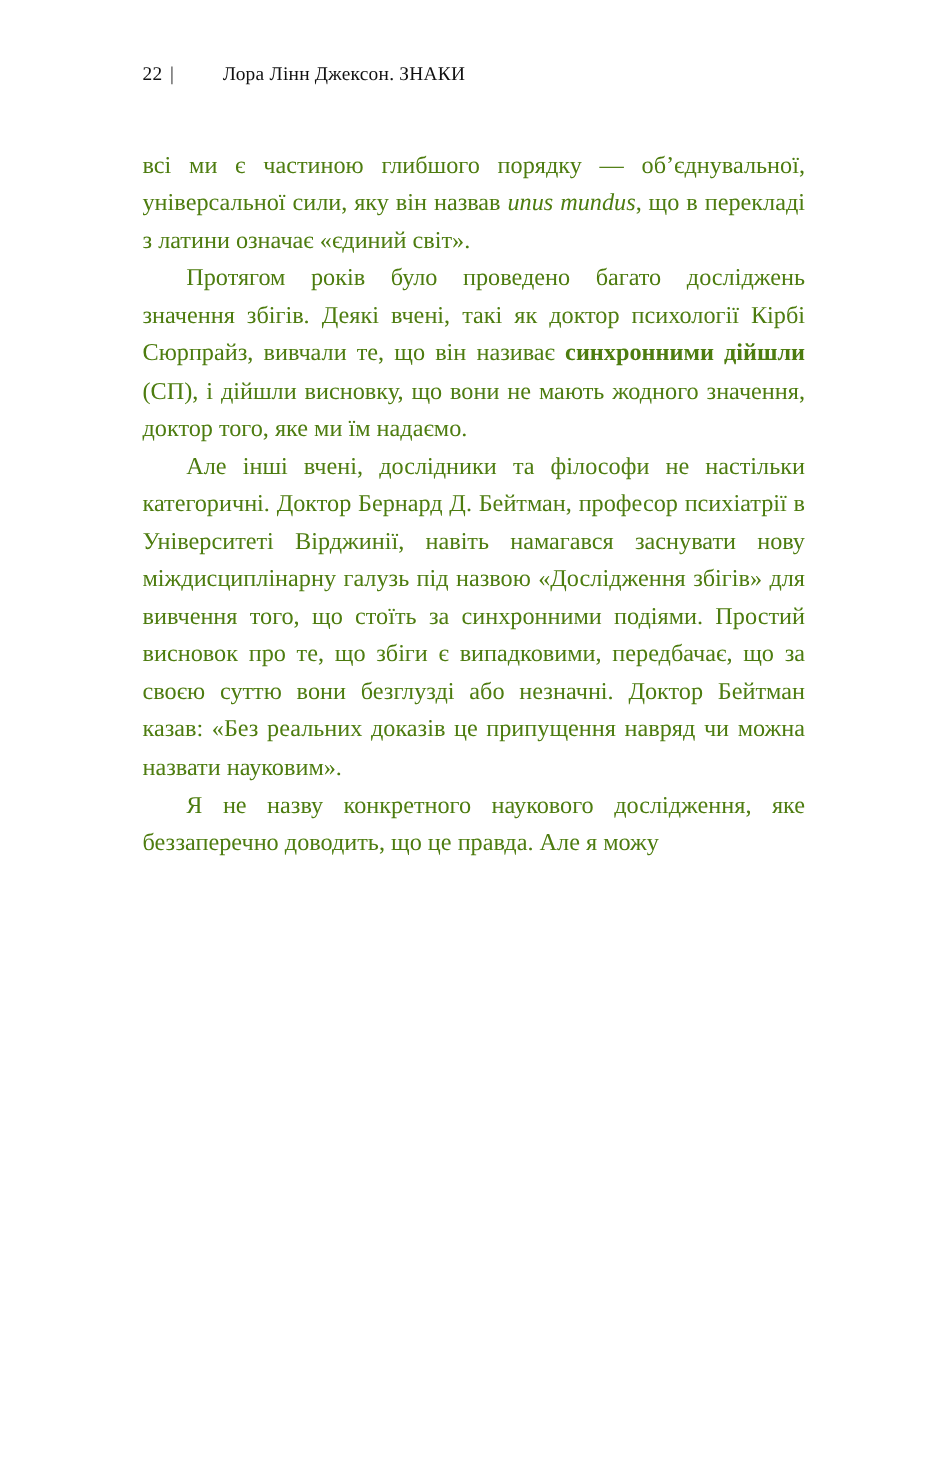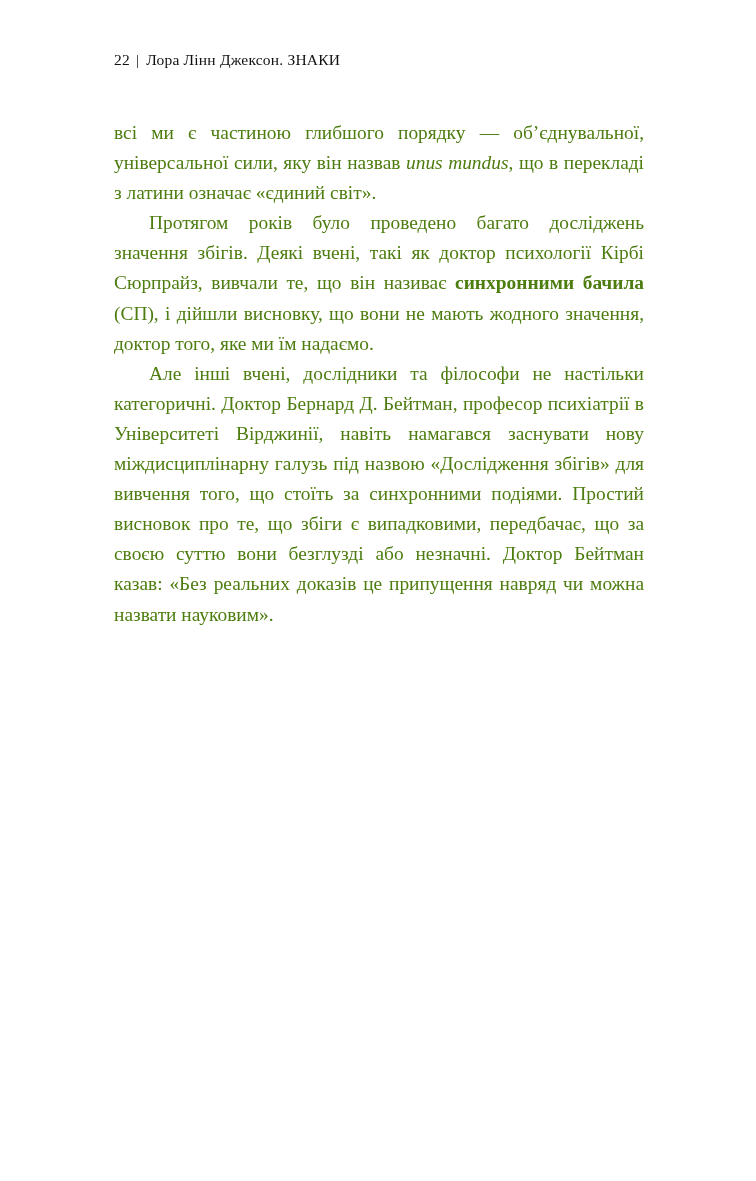--- a/index.html
+++ b/index.html
@@ -39,20 +39,21 @@
   }
 
   .running-head .rule {
     display: inline-block;
     margin: 0 7px 0 6px;
     color: #222;
   }
 
   .running-head .booktitle {
     display: inline;
+    margin-left: 32px;
   }
 
   
   .textblock {
     position: absolute;
     top: 118px;
     left: 114px;
     width: 530px;
     font-size: 19.4px;
     line-height: 30.1px;
@@ -92,23 +93,24 @@
 <div class="page">
 
   <div class="running-head">
     <span class="folio">22</span><span class="rule">|</span><span class="booktitle">Лора Лінн Джексон. ЗНАКИ</span>
   </div>
 
   <div class="textblock">
 
     <p><span>всі ми є частиною глибшого порядку — об’єднувальної, універсальної сили, яку він назвав </span><em class="latin">unus mundus</em><span>, що в перекладі з латини означає «єдиний світ».</span></p>
 
-    <p class="indent"><span>Протягом років було проведено багато досліджень значення збігів. Деякі вчені, такі як доктор психології Кірбі Сюрпрайз, вивчали те, що він називає </span><strong class="term">синхронними бачила</strong><span> (СП), і дійшли висновку, що вони не мають жодного значення, доктор того, яке ми їм надаємо.</span></p>
+    <p class="indent"><span>Протягом років було проведено багато досліджень значення збігів. Деякі вчені, такі як доктор психології Кірбі Сюрпрайз, вивчали те, що він називає </span><strong class="term">синхронними дійшли</strong><span> (СП), і дійшли висновку, що вони не мають жодного значення, доктор того, яке ми їм надаємо.</span></p>
 
     <p class="indent">Але інші вчені, дослідники та філософи не настільки категоричні. Доктор Бернард Д. Бейтман, професор психіатрії в Університеті Вірджинії, навіть намагався заснувати нову міждисциплінарну галузь під назвою «Дослідження збігів» для вивчення того, що стоїть за синхронними подіями. Простий висновок про те, що збіги є випадковими, передбачає, що за своєю суттю вони безглузді або незначні. Доктор Бейтман казав: «Без реальних доказів це припущення навряд чи можна назвати науковим».</p>
 
 
 
 
+    <p class="indent">Я не назву конкретного наукового дослідження, яке беззаперечно доводить, що це правда. Але я можу</p>
 
   </div>
 
 </div>
 
 </body></html>

